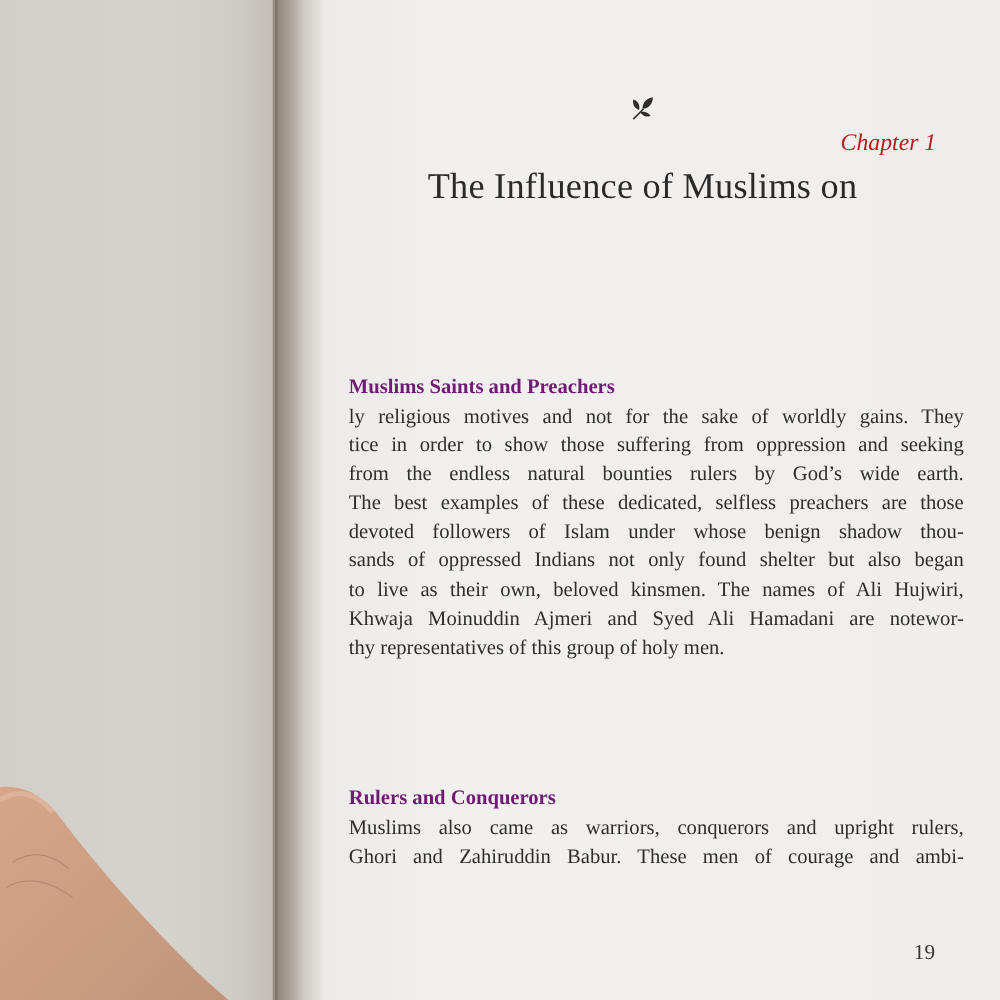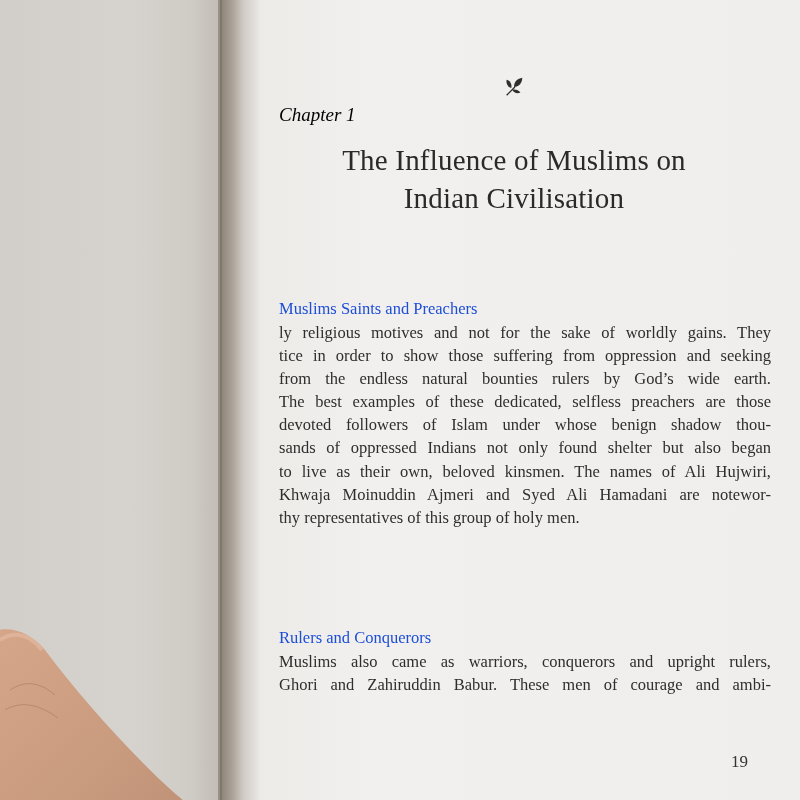--- a/index.html
+++ b/index.html
@@ -25,29 +25,29 @@
       background: linear-gradient(90deg, #ecebe8 0%, #f1f0ee 20%, #efeeec 100%);
     }
     .content {
       position: absolute; left: 279px; top: 0; width: 492px; height: 800px;
       color: #2b2b29;
     }
     .ornament {
       position: absolute; left: 224px; top: 76px; width: 22px; height: 22px;
     }
     .chapter-label {
-      position: absolute; top: 104px; left: 0; width: 470px; text-align: left;
-      font-style: italic; font-size: 19px; color: #000000;
+      position: absolute; top: 104px; left: 0; width: 470px; text-align: right;
+      font-style: italic; font-size: 19px; color: #b91c1c;
     }
     .chapter-title {
-      position: absolute; top: 141px; left: 0; width: 470px; text-align: center;
+      position: absolute; top: 130px; left: 0; width: 470px; text-align: center;
       font-size: 29px; line-height: 38px; color: #2a2a2a; letter-spacing: 0.2px;
     }
     .section-heading {
-      position: absolute; left: 0; font-weight: normal; font-size: 16.5px; color: #1d4ed8;
+      position: absolute; left: 0; font-weight: bold; font-size: 16.5px; color: #701a75;
     }
     .para {
       position: absolute; left: 0; width: 492px;
       font-size: 16.5px; line-height: 23.1px; color: #2e2e2c;
     }
     .para .line {
       display: block; white-space: nowrap; text-align: justify; text-align-last: justify;
       height: 23.1px;
     }
     .para .line.last { text-align-last: left; }
@@ -71,21 +71,20 @@
     <path d="M4 21 L13 12" stroke="#2e2e2e" stroke-width="1.4" fill="none"></path>
     <path d="M12 12 C12 6 16 3 21 2 C21 8 17 12 12 12 Z" fill="#2e2e2e"></path>
     <path d="M9 13 C5 12 3 8 4 4 C8 5 10 9 9 13 Z" fill="#2e2e2e"></path>
     <path d="M10 15 C13 14 17 15 19 18 C15 20 12 18 10 15 Z" fill="#2e2e2e"></path>
   </svg>
 
   <div class="chapter-label">Chapter 1</div>
 
   <div class="chapter-title">
     <div>The Influence of Muslims on</div>
-    <div>Indian Civilisation</div>
   </div>
 
   <div class="section-heading" style="top:299px">Muslims Saints and Preachers</div>
   <div class="para" style="top:321px">
     <span class="line">ly religious motives and not for the sake of worldly gains. They</span>
     <span class="line">tice in order to show those suffering from oppression and seeking</span>
     <span class="line">from the endless natural bounties rulers by God’s wide earth.</span>
     <span class="line">The best examples of these dedicated, selfless preachers are those</span>
     <span class="line">devoted followers of Islam under whose benign shadow thou-</span>
     <span class="line">sands of oppressed Indians not only found shelter but also began</span>

